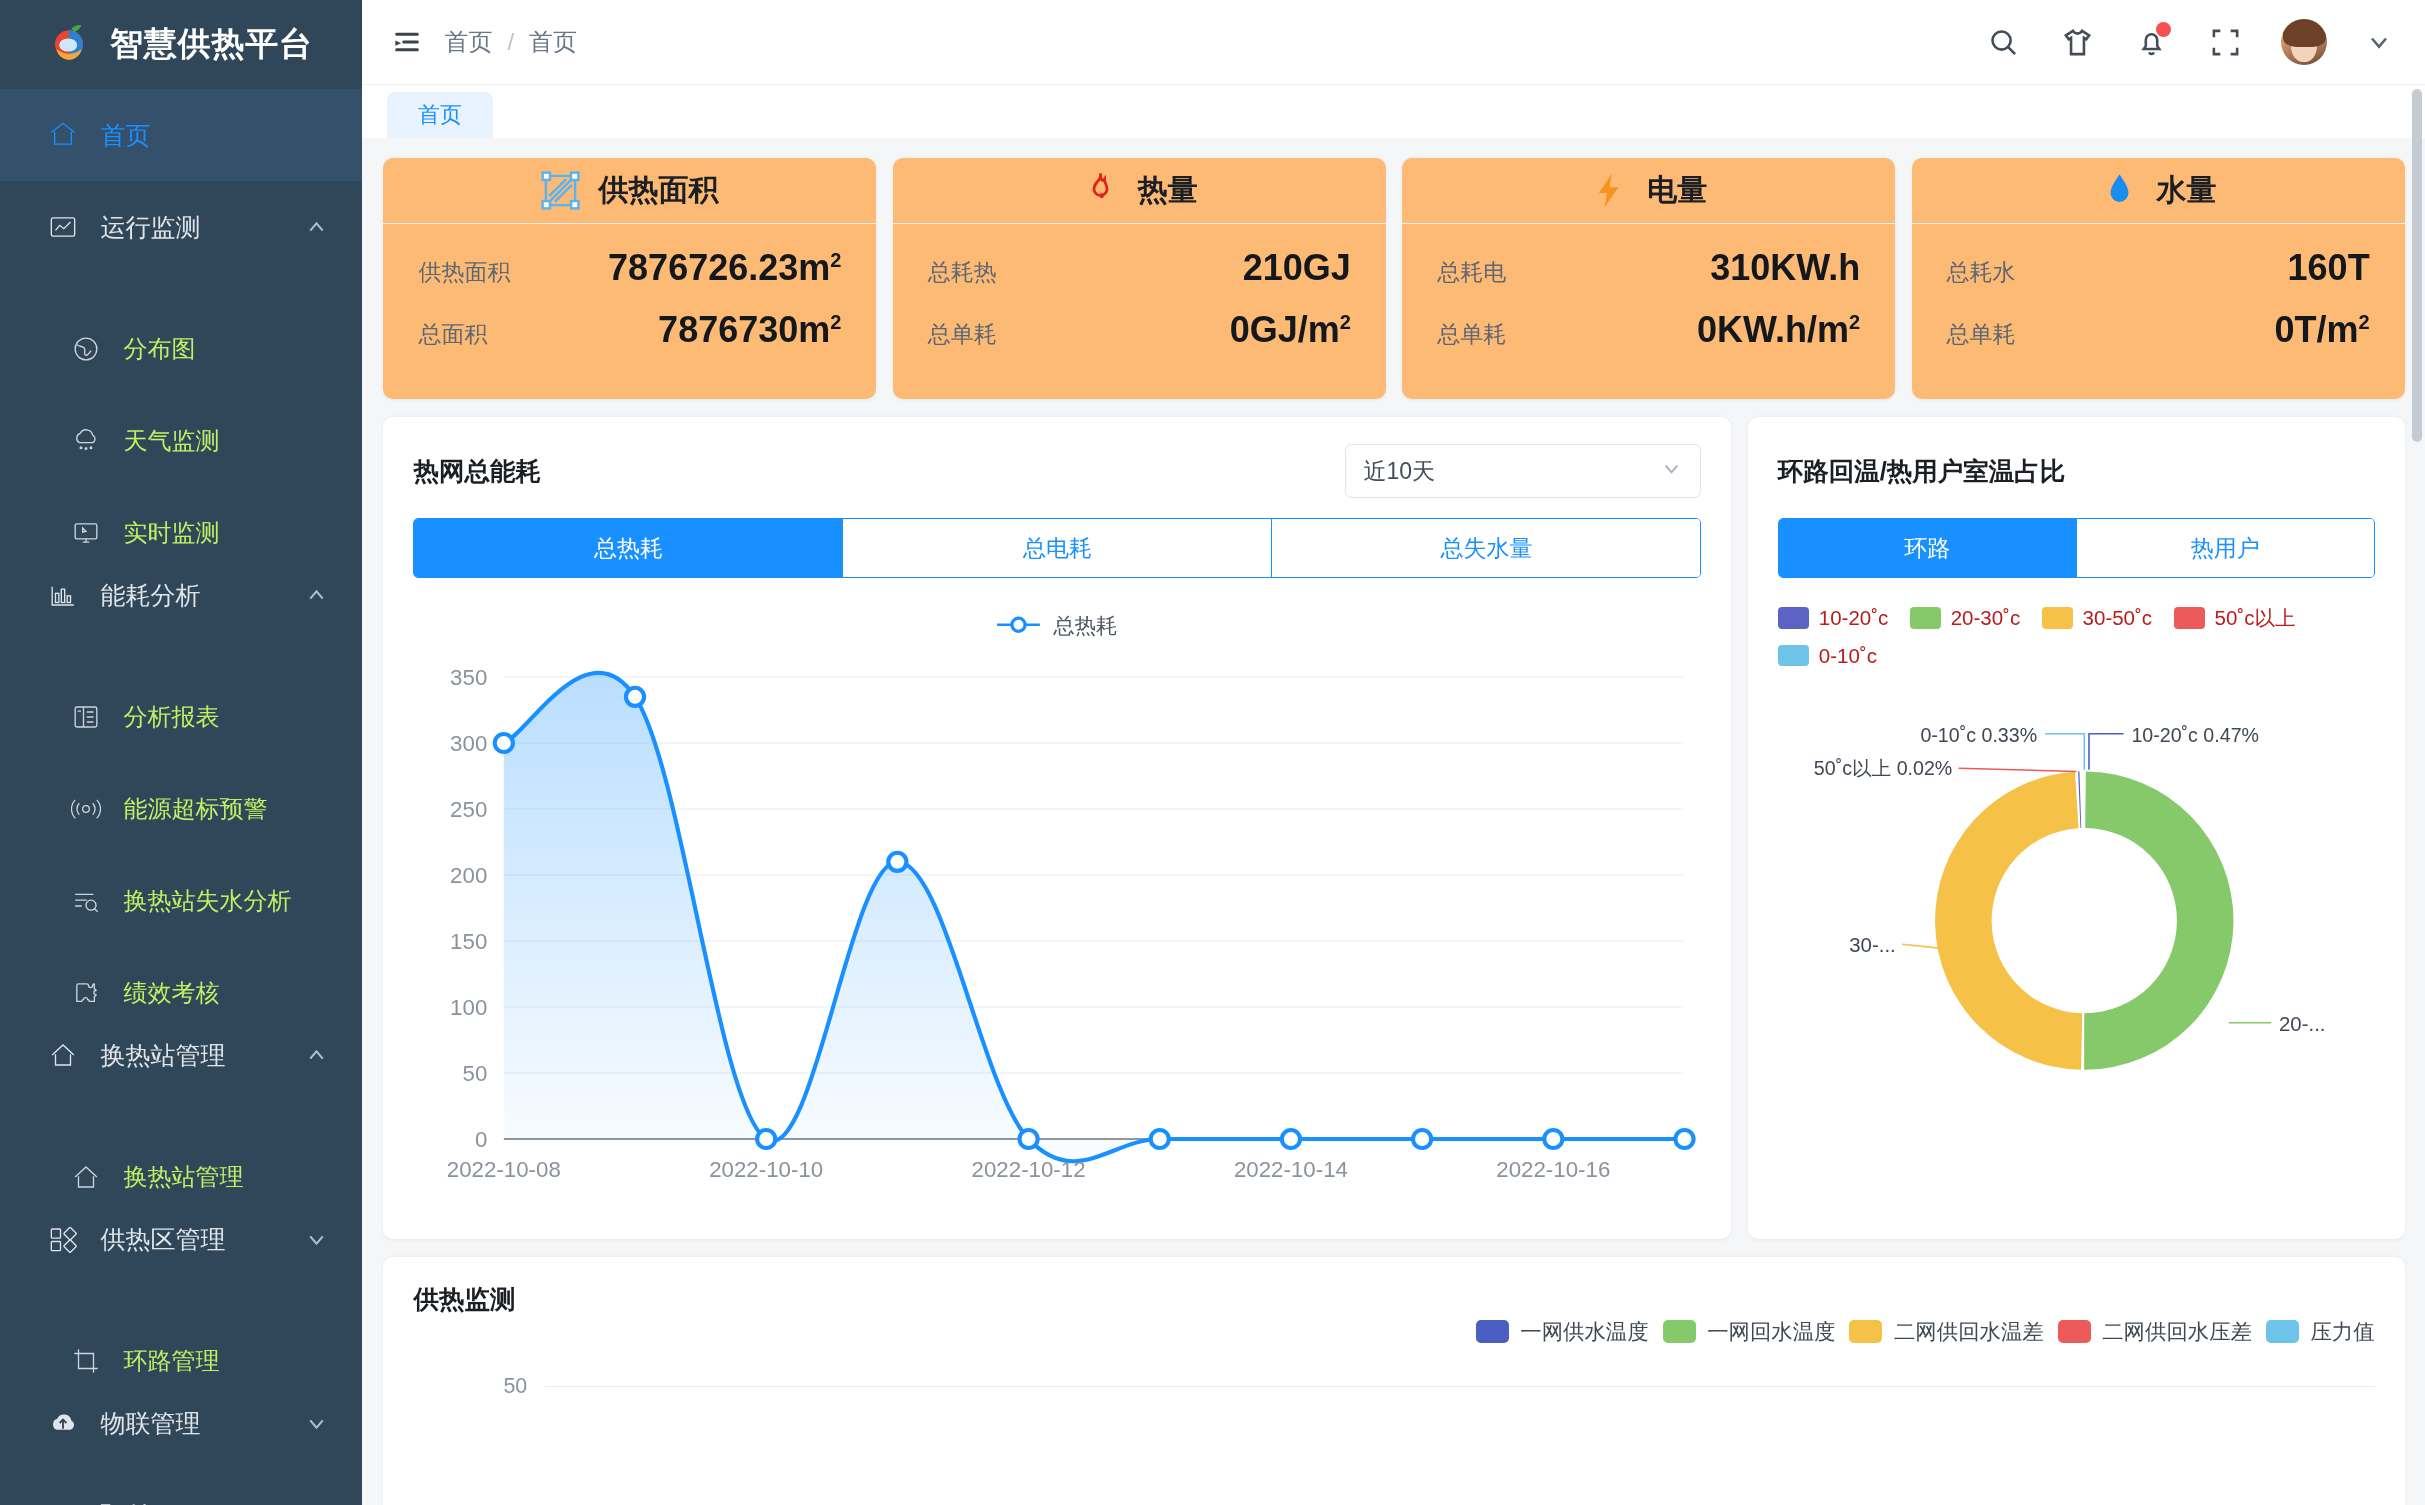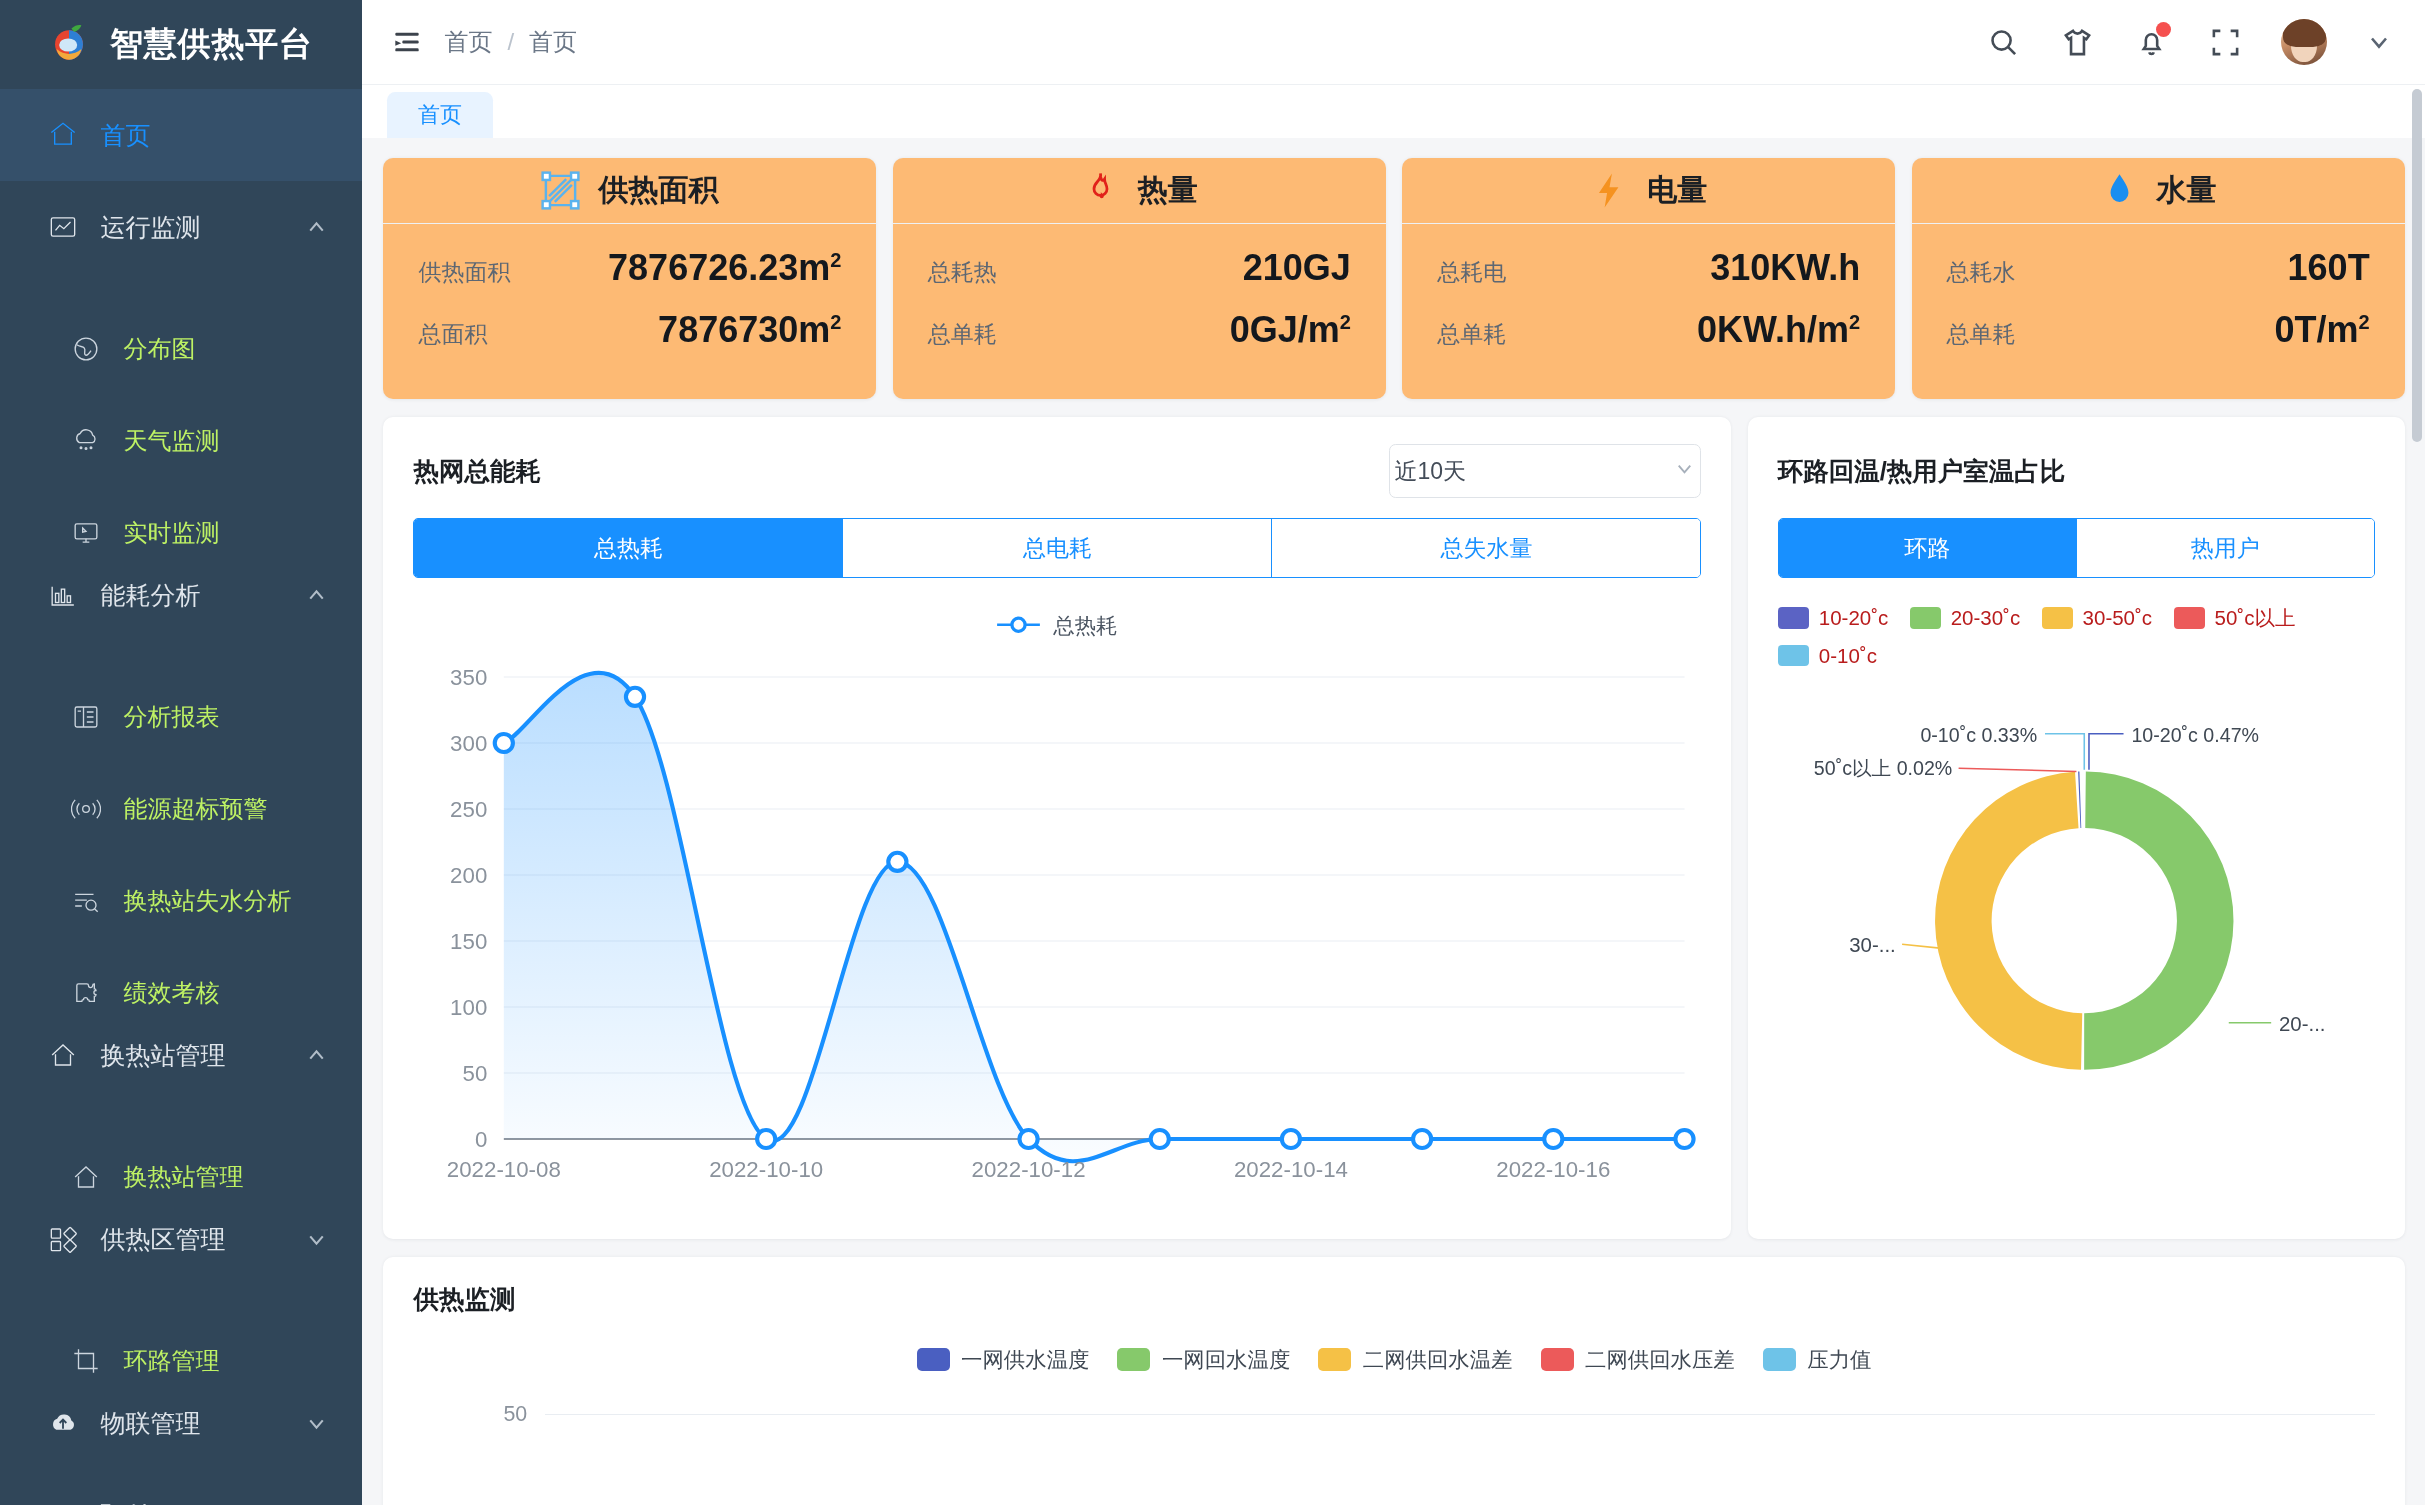--- a/index.html
+++ b/index.html
@@ -112,23 +112,23 @@
   .panel-row { display: flex; gap: 16.4px; margin-top: 18px; }
   .panel {
     background: #fff; border-radius: 10px;
     box-shadow: 0 0.8px 3.3px rgba(25,40,60,.07);
   }
   .panel-left { flex: 0 0 1348px; height: 822px; padding: 25px 30px 0 30px; }
   .panel-right { flex: 1; height: 822px; padding: 25px 30px 0 30px; overflow: hidden; }
   .panel-title-row { display: flex; align-items: center; justify-content: space-between; height: 58px; }
   .panel-title { font-size: 25.5px; font-weight: 700; color: #1b1f24; }
   .select-box {
-    width: 312px; height: 54px; border: 0.8px solid #dfe3e8; border-radius: 6.6px;
+    width: 356px; height: 54px; border: 0.8px solid #dfe3e8; border-radius: 6.6px;
     display: flex; align-items: center; justify-content: space-between;
-    padding: 0 4px; font-size: 23px; color: #434c58; cursor: pointer; background: #fff;
+    padding: 0 17px; font-size: 23px; color: #434c58; cursor: pointer; background: #fff;
   }
   .select-box .sb-caret svg { width: 23px; height: 23px; stroke: #a7b0bb; fill: none; stroke-width: 2; }
 
   .seg {
     display: flex; margin-top: 18px; border-radius: 5px; overflow: hidden;
     border: 0.8px solid #1890ff;
   }
   .seg-item {
     flex: 1; height: 58px; display: flex; align-items: center; justify-content: center;
     font-size: 23px; color: #1890ff; background: #fff; cursor: pointer;
@@ -147,21 +147,21 @@
   
   .donut-legend { display: flex; flex-wrap: wrap; gap: 11.5px 21.4px; margin-top: 26px; }
   .dl-item { display: flex; align-items: center; gap: 10px; }
   .dl-swatch { width: 31px; height: 21.4px; border-radius: 4.1px; }
   .dl-text { font-size: 20.5px; color: #b91c1c; white-space: nowrap; }
   .donut-wrap { position: relative; width: 100%; height: 509px; margin-top: 6.6px; }
   .donut-wrap svg { width: 100%; height: 100%; display: block; }
 
   
   .panel-bottom { margin-top: 18px; height: 271px; padding: 25px 30px 0 30px; }
-  .bottom-legend { display: flex; align-items: center; justify-content: center; gap: 28px; margin-top: 28px; }
+  .bottom-legend { display: flex; align-items: center; justify-content: flex-end; gap: 14px; }
   .bl-item { display: flex; align-items: center; gap: 11.5px; }
   .bl-swatch { width: 33px; height: 23px; border-radius: 5px; }
   .bl-text { font-size: 21.4px; color: #3f4853; white-space: nowrap; }
   .bottom-axis { margin-top: 28px; display: flex; align-items: center; gap: 18px; padding-left: 90px; }
   .bottom-axis .ba-tick { font-size: 21.4px; color: #8a929c; }
   .bottom-axis .ba-line { flex: 1; height: 0.8px; background: #e9edf2; }
 
   
   .scrollbar { position: absolute; right: 3.3px; top: 89px; width: 10px; height: 1413px; }
   .scrollbar .thumb { position: absolute; top: 0; left: 0; width: 10px; height: 353px; border-radius: 5px; background: #c5cbd3; }

